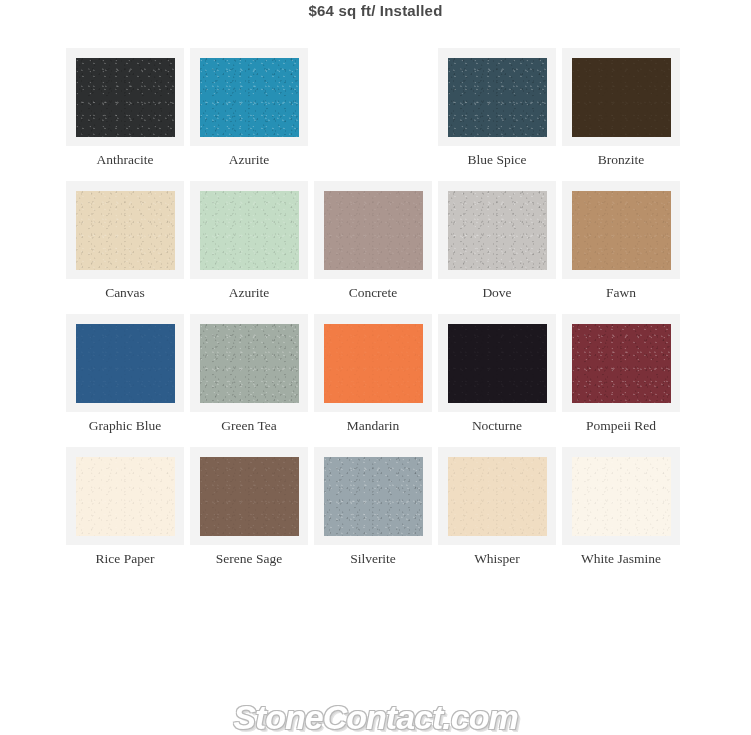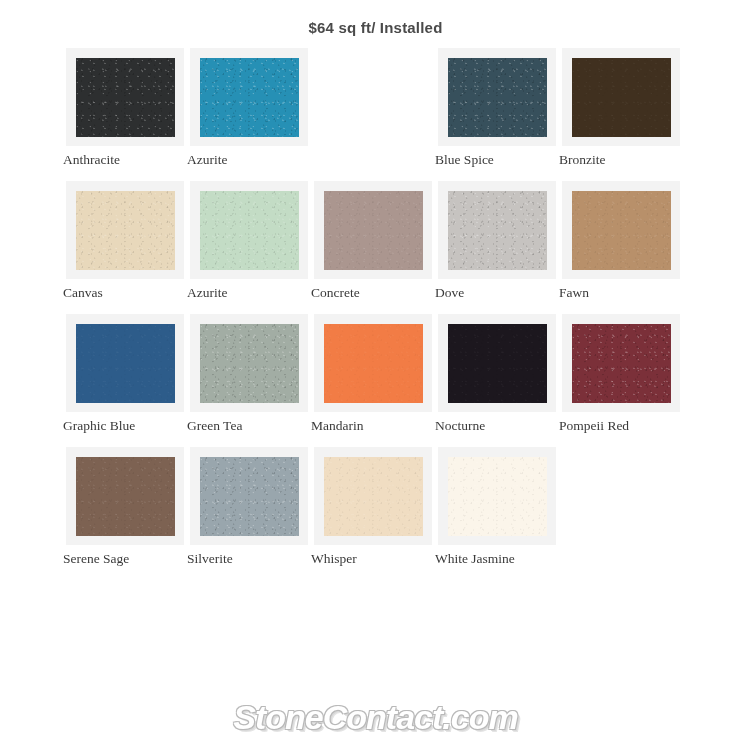--- a/index.html
+++ b/index.html
@@ -15,22 +15,21 @@
     position: relative;
   }
 
   #page-title {
     text-align: center;
     font-family: "Liberation Sans", "DejaVu Sans", sans-serif;
     font-weight: bold;
     font-size: 15px;
     color: #4a4a4a;
     letter-spacing: 0.2px;
-    padding-top: 9px;
-    margin: 8px;
+    margin: 0;
     height: 22px;
     line-height: 22px;
   }
 
   #swatch-grid {
     position: absolute;
     left: 66px;
     top: 48px;
     width: 620px;
     display: grid;
@@ -89,20 +88,21 @@
   }
   .swatch.grain-none::after { opacity: 0.07; }
   .swatch.grain-low::after  { opacity: 0.16; }
   .swatch.grain-high::after { opacity: 0.48; }
 
   .cell-label {
     position: absolute;
     left: -3px;
     top: 104px;
     width: 124px;
+    text-align: center;
     font-family: "Liberation Serif", "DejaVu Serif", serif;
     font-size: 13.5px;
     color: #3a3a3a;
     white-space: nowrap;
   }
 
   
   #watermark {
     position: absolute;
     left: 0;
@@ -212,20 +212,26 @@
       <div class="cell-label">Nocturne</div>
     </div>
     <div class="grid-cell">
       <div class="cell-box">
         <div class="swatch grain-high" style="background-color: rgb(123, 48, 57);"></div>
       </div>
       <div class="cell-label">Pompeii Red</div>
     </div>
     <div class="grid-cell">
       <div class="cell-box">
+        <div class="swatch grain-low" style="background-color: rgb(250, 240, 224);"></div>
+      </div>
+      <div class="cell-label">Rice Paper</div>
+    </div>
+    <div class="grid-cell">
+      <div class="cell-box">
         <div class="swatch grain-low" style="background-color: rgb(125, 98, 82);"></div>
       </div>
       <div class="cell-label">Serene Sage</div>
     </div>
     <div class="grid-cell">
       <div class="cell-box">
         <div class="swatch grain-high" style="background-color: rgb(153, 166, 173);"></div>
       </div>
       <div class="cell-label">Silverite</div>
     </div>

